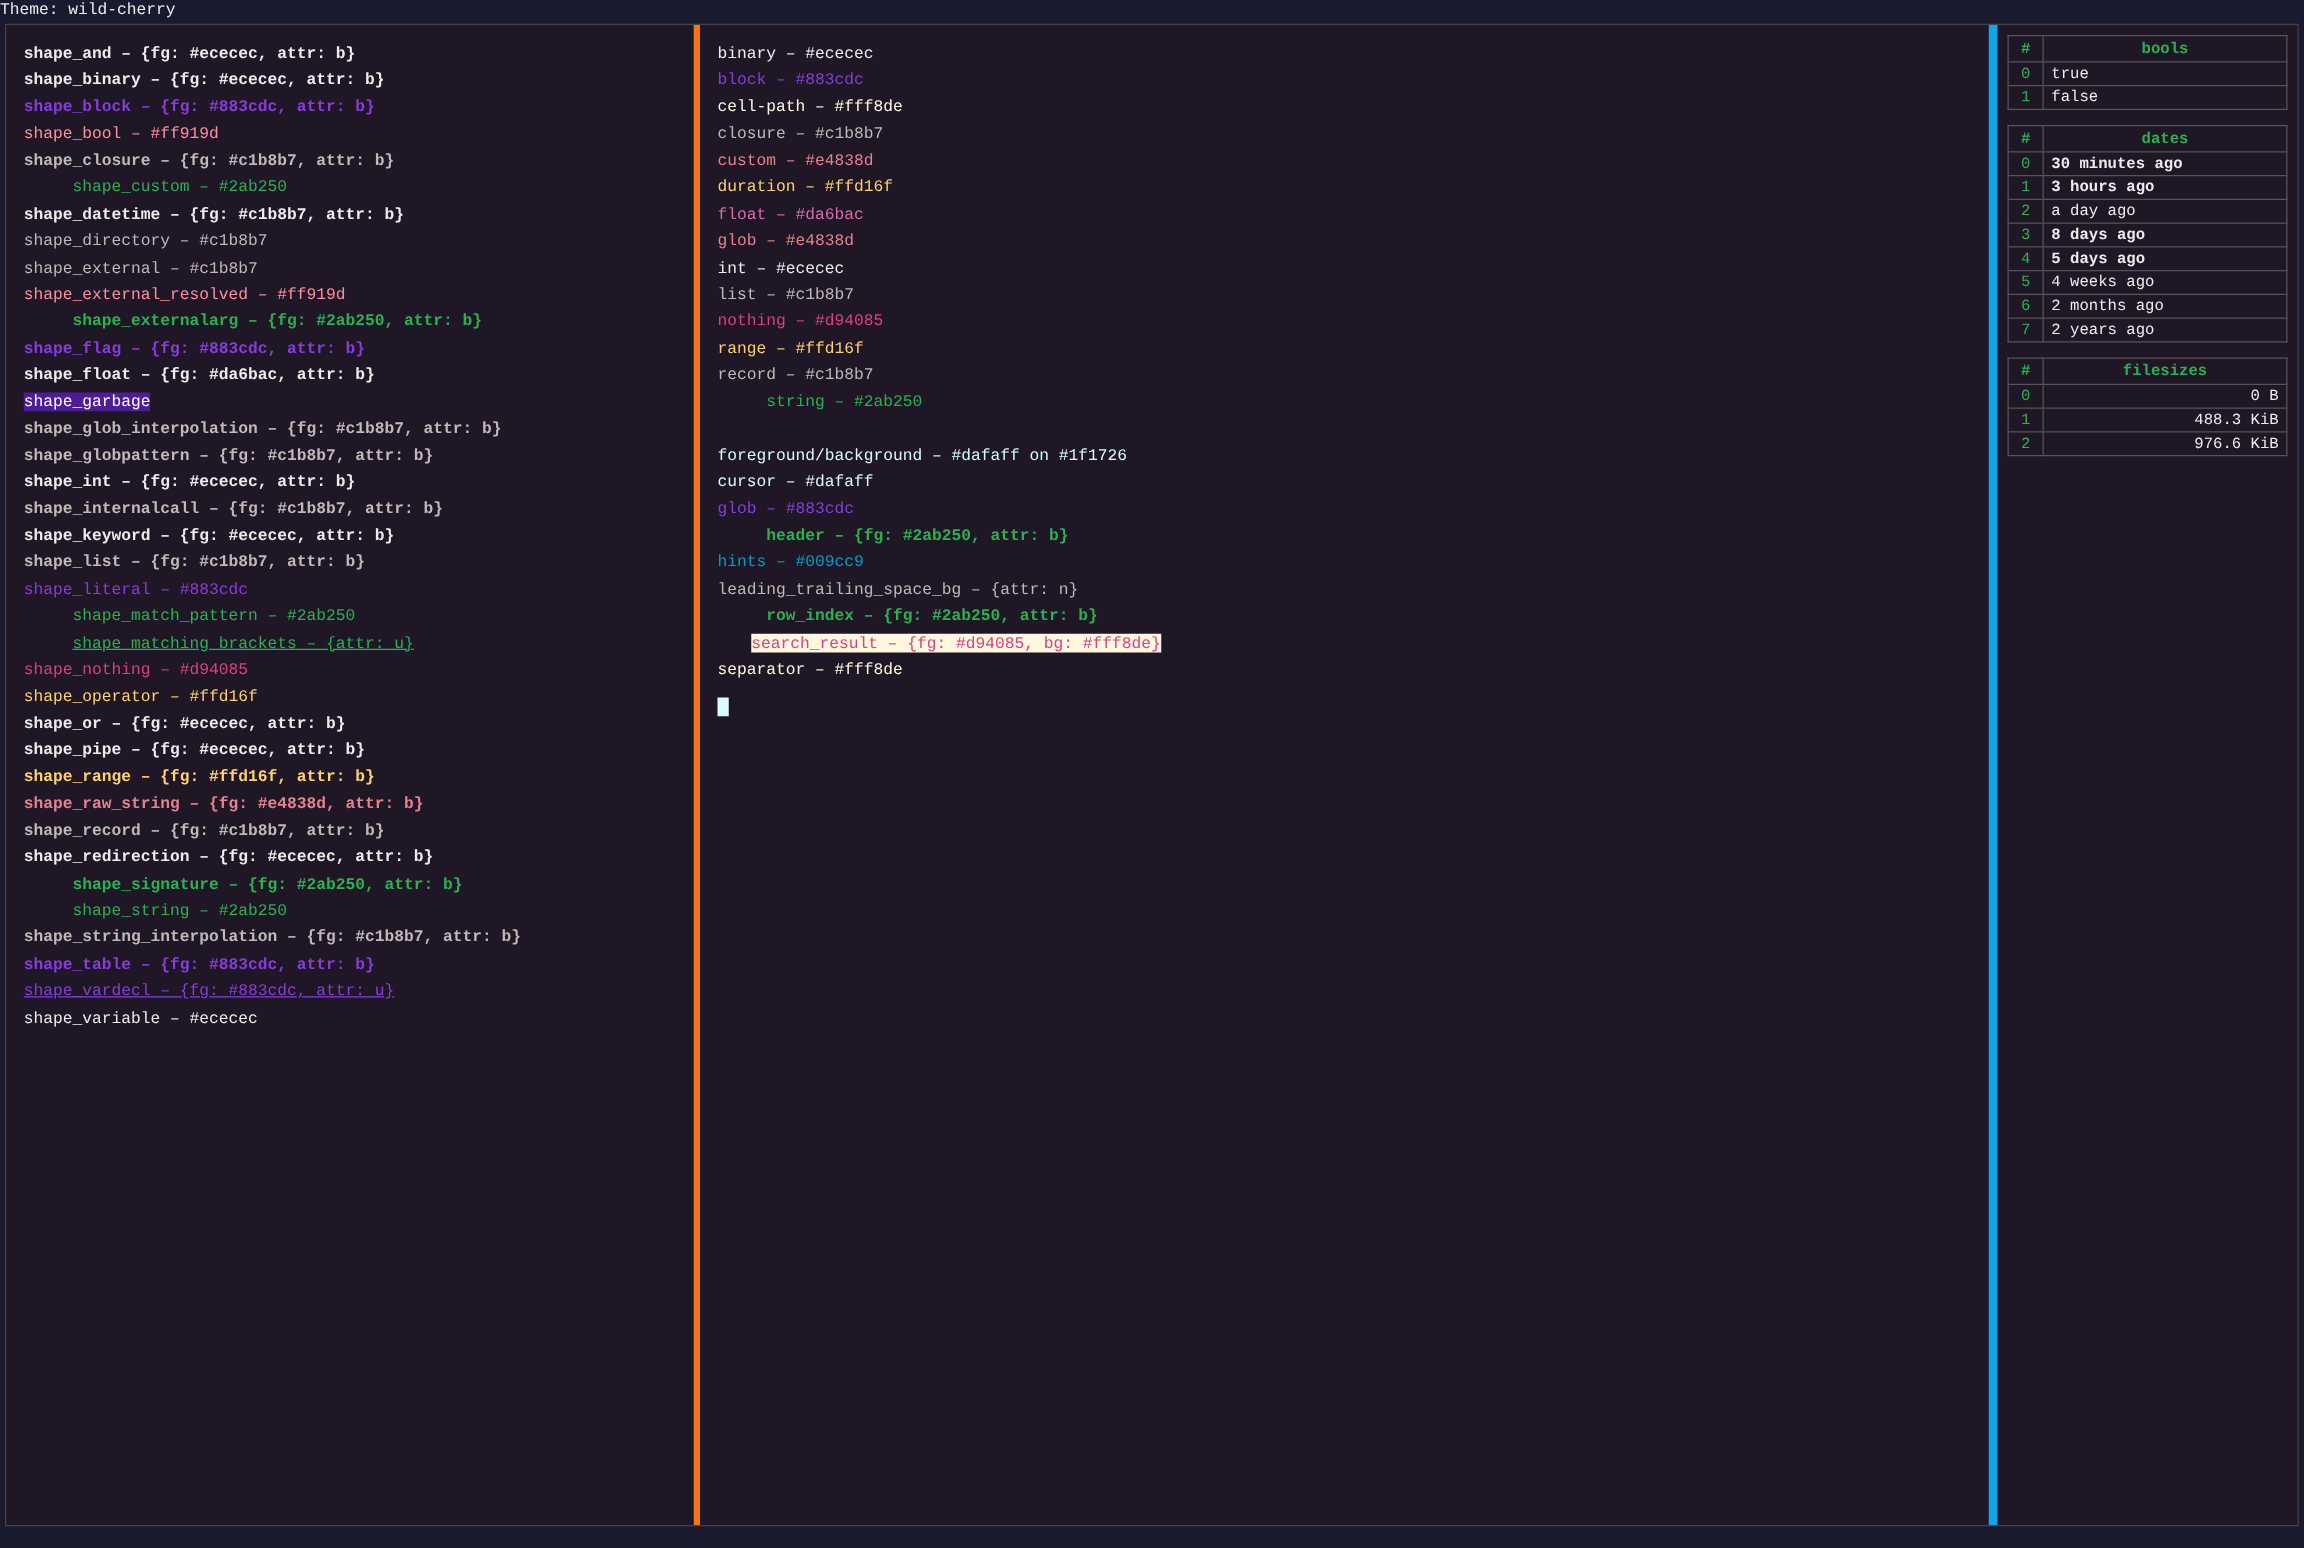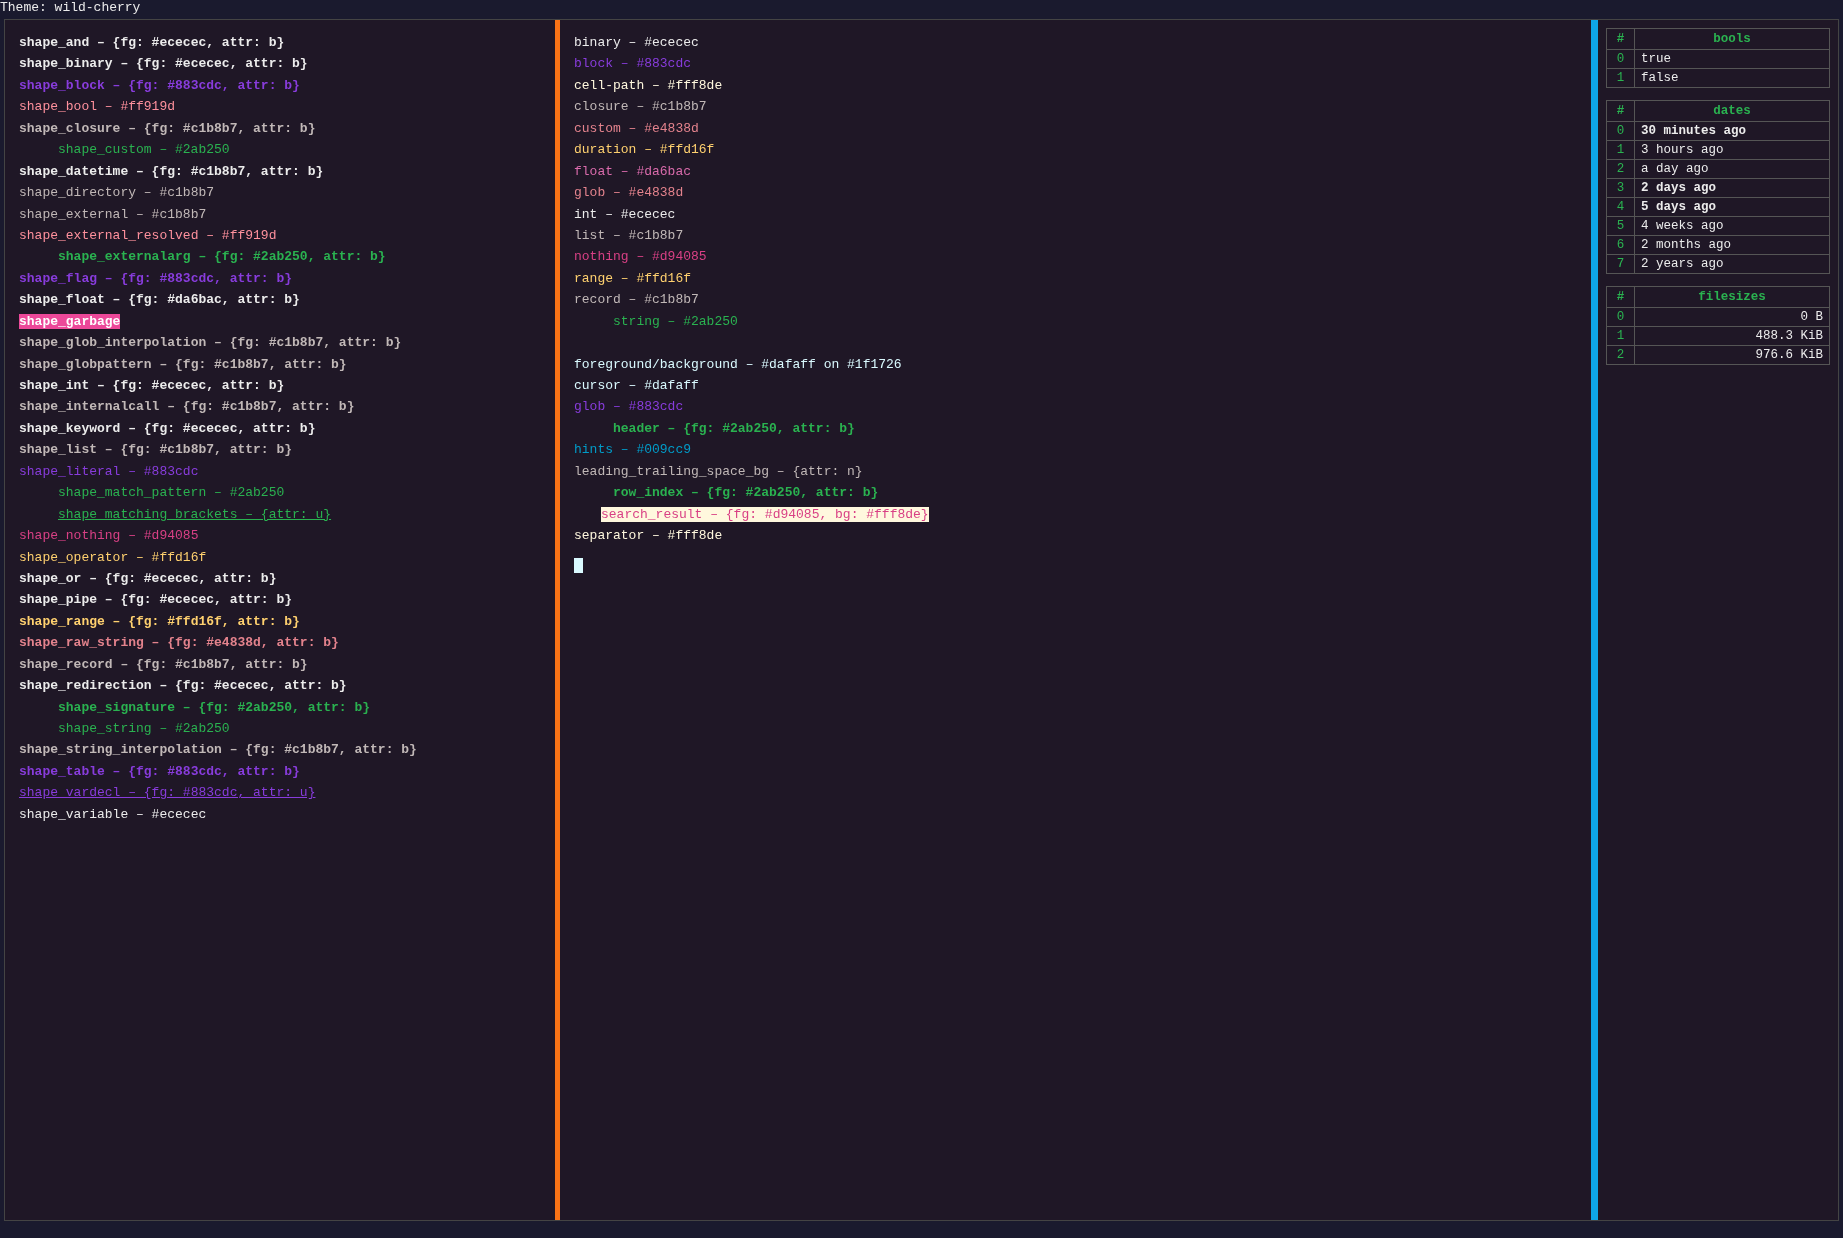--- a/index.html
+++ b/index.html
@@ -50,23 +50,23 @@
     .c-ffd16f { color: #ffd16f; }
     .c-d94085 { color: #d94085; }
     .c-e4838d { color: #e4838d; }
     .c-009cc9 { color: #009cc9; }
     .c-dafaff { color: #dafaff; }
 
     .bold { font-weight: bold; }
     .underline { text-decoration: underline; }
 
     .highlight-garbage {
-      background: #ec4899;
+      background: #4c1d95;
       color: #FFFFFF;
-      font-weight: bold;
+      font-weight: normal;
     }
     .highlight-search {
       background: #fff8de;
       color: #d94085;
       margin-left: 27px;
     }
 
     
     .data-table {
       border: 1px solid #555;
@@ -88,21 +88,21 @@
     }
     .data-table td.num-col {
       color: #2ab250;
       text-align: center;
       width: 28px;
     }
     .data-table td.val-col {
       color: #ececec;
     }
     .date-0 { color: #ff919d; font-weight: bold; }
-    .date-1 { color: #ff919d; font-weight: normal; }
+    .date-1 { color: #ff919d; font-weight: bold; }
     .date-2 { color: #ffd16f; }
     .date-3 { color: #ffd16f; font-weight: bold; }
     .date-4 { color: #ffd16f; font-weight: bold; }
     .date-5 { color: #ececec; }
     .date-6 { color: #883cdc; }
     .date-7 { color: #c1b8b7; }
 
     .fs-col { color: #ececec; text-align: right; }
 
     .cursor-blink {
@@ -228,21 +228,21 @@
           <tr>
             <td class="num-col">1</td>
             <td class="val-col date-1">3 hours ago</td>
           </tr>
           <tr>
             <td class="num-col">2</td>
             <td class="val-col date-2">a day ago</td>
           </tr>
           <tr>
             <td class="num-col">3</td>
-            <td class="val-col date-3">2 days ago</td>
+            <td class="val-col date-3">8 days ago</td>
           </tr>
           <tr>
             <td class="num-col">4</td>
             <td class="val-col date-4">5 days ago</td>
           </tr>
           <tr>
             <td class="num-col">5</td>
             <td class="val-col date-5">4 weeks ago</td>
           </tr>
           <tr>

